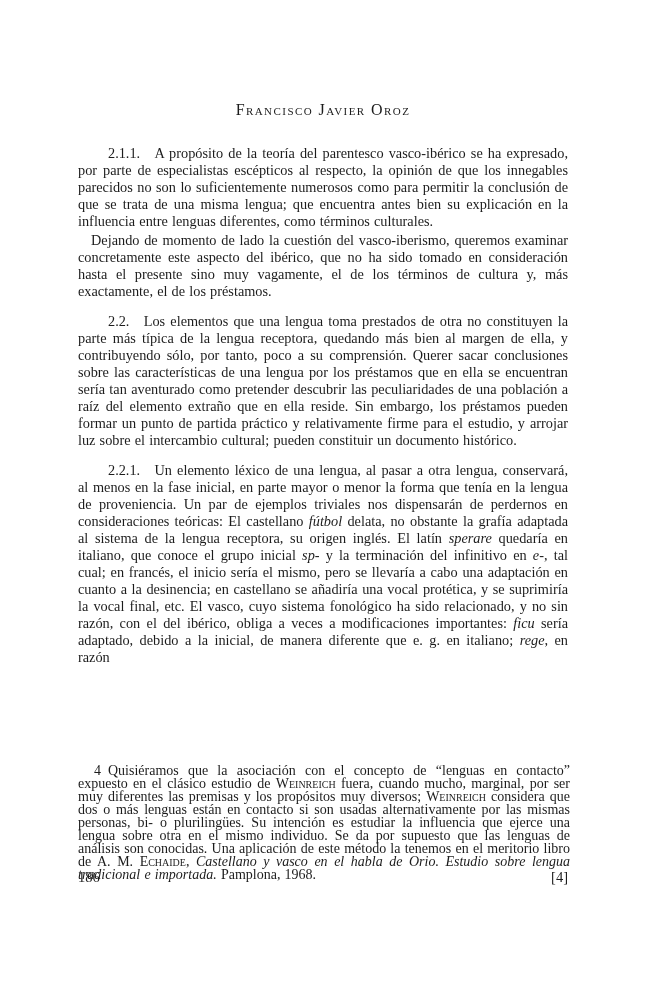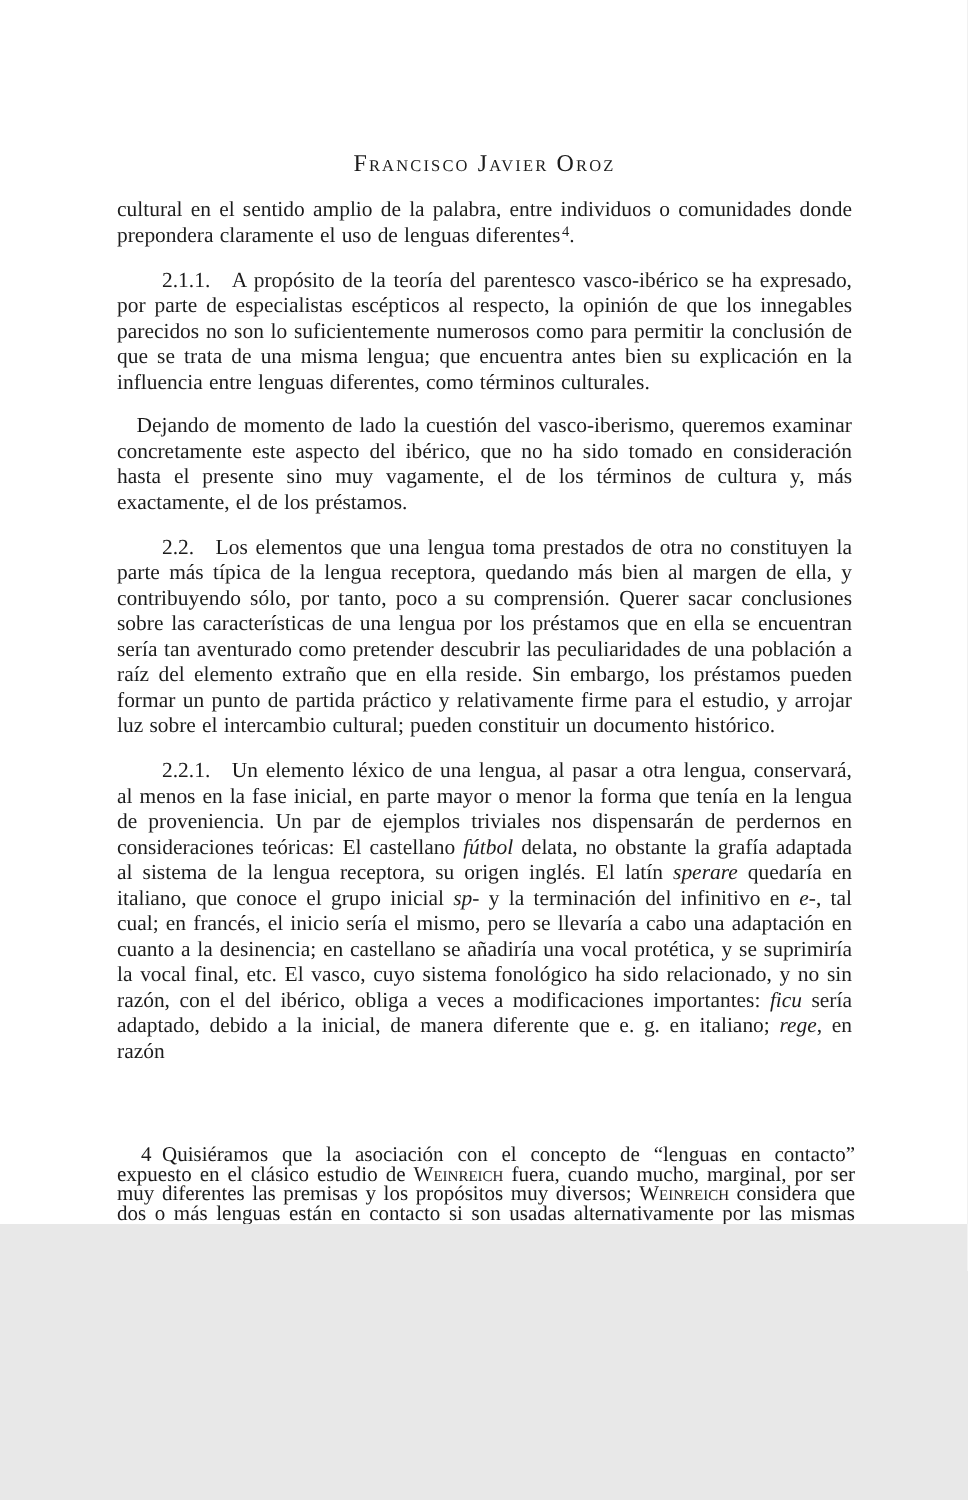--- a/index.html
+++ b/index.html
@@ -1,19 +1,19 @@
 <!DOCTYPE html>
 <html><head>
 <meta charset="utf-8">
 <style>
   html, body { margin: 0; padding: 0; background: #e8e8e8; }
   .page {
     position: relative;
     width: 645px;
-    height: 816px;
+    height: 1000px;
     margin: 0 auto;
     background: var(--paper, #ffffff);
     color: var(--ink, #1c1c1c);
     font-family: "Liberation Serif", "DejaVu Serif", serif;
     overflow: hidden;
   }
   .running-header {
     position: absolute;
     top: 101px;
     left: 78px;
@@ -32,21 +32,21 @@
     font-size: 14.3px;
     line-height: 17px;
     word-spacing: 0.04em;
   }
   .para {
     margin: 0;
     text-align: justify;
     text-indent: 0;
   }
   .kind-section { text-indent: 30px; margin-top: 13px; font-family: Liberation Serif, serif; }
-  .kind-hang    { text-indent: 13px; margin-top: 12px; }
+  .kind-hang    { text-indent: 13px; margin-top: 2px; }
   .kind-flush   { text-indent: 0; margin-top: 0; }
   .footnote {
     position: absolute;
     top: 764px;
     left: 78px;
     width: 492px;
     font-size: 14px;
     line-height: 13px;
     text-align: justify;
     word-spacing: 0.05em;
@@ -71,21 +71,20 @@
     margin-left: 1px;
   }
 </style>
 </head>
 <body>
 
 <div class="page" style="--paper: #ffffff; --ink: #1c1c1c;">
   <div class="running-header">Francisco Javier Oroz</div>
 
   <div class="body-text">
-      <p class="para kind-flush"><span>cultural en el sentido amplio de la palabra, entre individuos o comunidades donde prepondera claramente el uso de lenguas diferentes</span><span class="seg-sup">4</span><span>.</span></p>
       <p class="para kind-section"><span>2.1.1.  A propósito de la teoría del parentesco vasco-ibérico se ha expresado, por parte de especialistas escépticos al respecto, la opinión de que los innegables parecidos no son lo suficientemente numerosos como para permitir la conclusión de que se trata de una misma lengua; que encuentra antes bien su explicación en la influencia entre lenguas diferentes, como términos culturales.</span></p>
       <p class="para kind-hang"><span>Dejando de momento de lado la cuestión del vasco-iberismo, queremos examinar concretamente este aspecto del ibérico, que no ha sido tomado en consideración hasta el presente sino muy vagamente, el de los términos de cultura y, más exactamente, el de los préstamos.</span></p>
       <p class="para kind-section"><span>2.2.  Los elementos que una lengua toma prestados de otra no constituyen la parte más típica de la lengua receptora, quedando más bien al margen de ella, y contribuyendo sólo, por tanto, poco a su comprensión. Querer sacar conclusiones sobre las características de una lengua por los préstamos que en ella se encuentran sería tan aventurado como pretender descubrir las peculiaridades de una población a raíz del elemento extraño que en ella reside. Sin embargo, los préstamos pueden formar un punto de partida práctico y relativamente firme para el estudio, y arrojar luz sobre el intercambio cultural; pueden constituir un documento histórico.</span></p>
       <p class="para kind-section"><span>2.2.1.  Un elemento léxico de una lengua, al pasar a otra lengua, conservará, al menos en la fase inicial, en parte mayor o menor la forma que tenía en la lengua de proveniencia. Un par de ejemplos triviales nos dispensarán de perdernos en consideraciones teóricas: El castellano </span><span class="seg-i">fútbol</span><span> delata, no obstante la grafía adaptada al sistema de la lengua receptora, su origen inglés. El latín </span><span class="seg-i">sperare</span><span> quedaría en italiano, que conoce el grupo inicial </span><span class="seg-i">sp-</span><span> y la terminación del infinitivo en </span><span class="seg-i">e-</span><span>, tal cual; en francés, el inicio sería el mismo, pero se llevaría a cabo una adaptación en cuanto a la desinencia; en castellano se añadiría una vocal protética, y se suprimiría la vocal final, etc. El vasco, cuyo sistema fonológico ha sido relacionado, y no sin razón, con el del ibérico, obliga a veces a modificaciones importantes: </span><span class="seg-i">ficu</span><span> sería adaptado, debido a la inicial, de manera diferente que e. g. en italiano; </span><span class="seg-i">rege</span><span>, en razón</span></p>
     </div>
 
   <div class="footnote">
       <p class="para"><span>4 Quisiéramos que la asociación con el concepto de “lenguas en contacto” expuesto en el clásico estudio de </span><span class="seg-sc">Weinreich</span><span> fuera, cuando mucho, marginal, por ser muy diferentes las premisas y los propósitos muy diversos; </span><span class="seg-sc">Weinreich</span><span> considera que dos o más lenguas están en contacto si son usadas alternativamente por las mismas personas, bi- o plurilingües. Su intención es estudiar la influencia que ejerce una lengua sobre otra en el mismo individuo. Se da por supuesto que las lenguas de análisis son conocidas. Una aplicación de este método la tenemos en el meritorio libro de A. M. </span><span class="seg-sc">Echaide</span><span>, </span><span class="seg-i">Castellano y vasco en el habla de Orio. Estudio sobre lengua tradicional e importada.</span><span> Pamplona, 1968.</span></p>
     </div>
 

